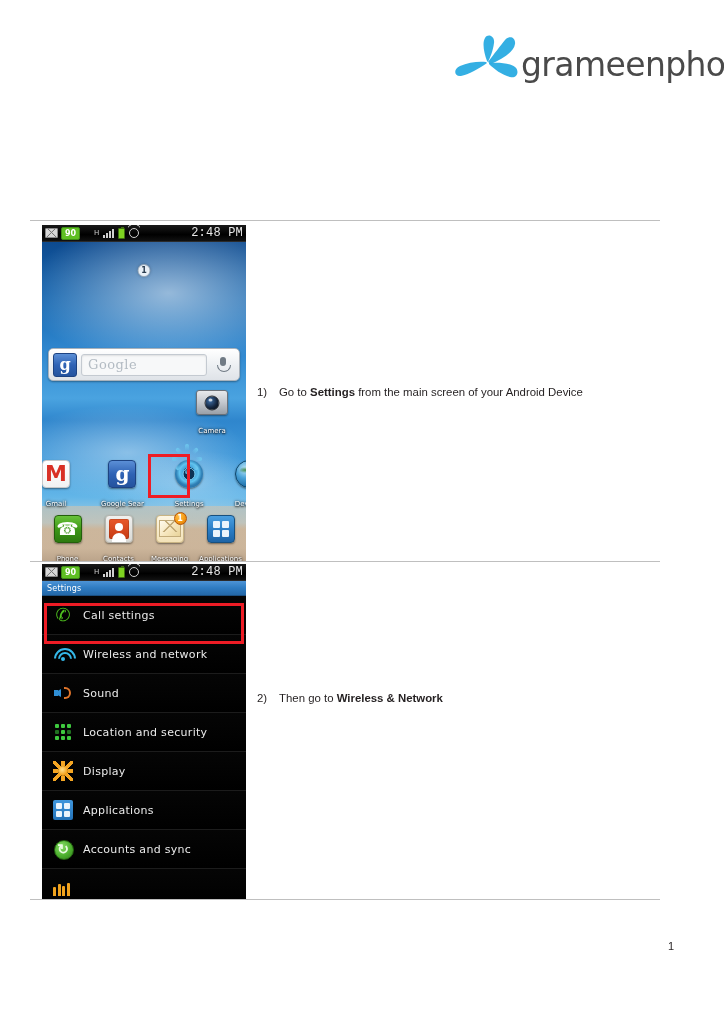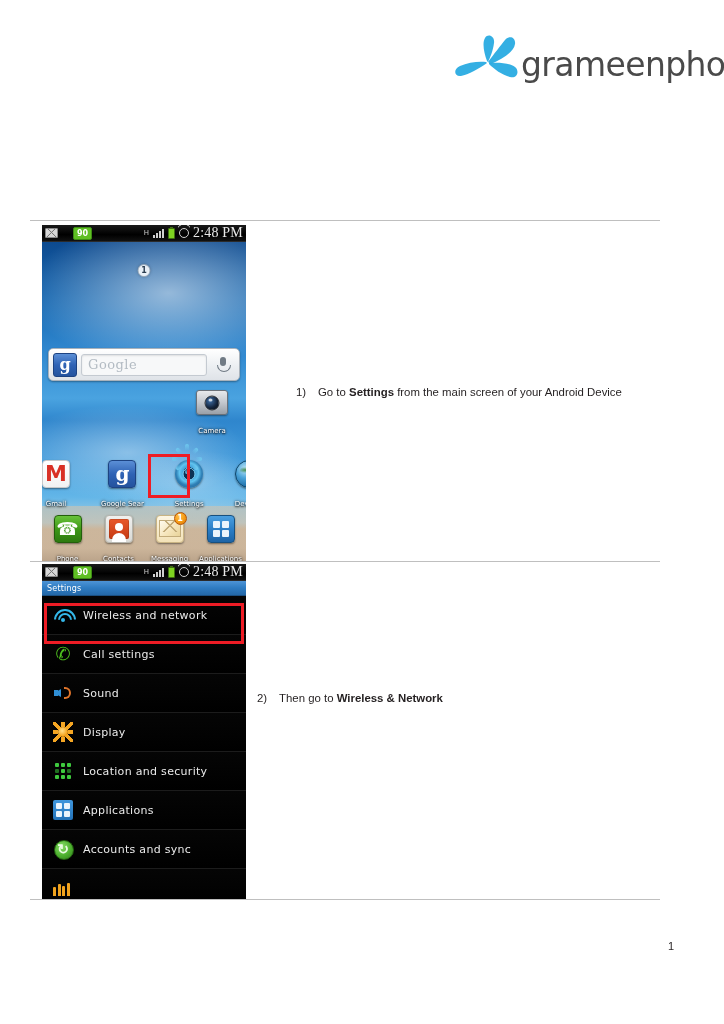--- a/index.html
+++ b/index.html
@@ -74,21 +74,21 @@
   
   .step-text {
     position: absolute;
     left: 257px;
     font-size: 11.4px;
     color: #231f20;
     white-space: nowrap;
   }
   .step-text .num { display: inline-block; width: 22px; }
   .step-text b { font-weight: bold; }
-  .step1 { top: 386px; margin-left: 39px; }
+  .step1 { top: 386px; }
   .step2 { top: 692px; }
 
   
   .shot {
     position: absolute;
     left: 42px;
     width: 204px;
     overflow: hidden;
     background: #000;
   }
@@ -98,21 +98,21 @@
   
   .statusbar {
     position: relative;
     height: 17px;
     background: linear-gradient(180deg,#1a1a1a 0%, #000 60%, #111 100%);
     display: flex;
     align-items: center;
     padding: 0 3px;
     border-bottom: 1px solid #2a2a2a;
   }
-  .sb-left { display: flex; align-items: center; gap: 15px; }
+  .sb-left { display: flex; align-items: center; gap: 3px; }
   .sb-mail {
     width: 13px; height: 10px; background: #d8d8d8; border: 1px solid #888;
     position: relative; border-radius: 1px;
   }
   .sb-mail::after {
     content:""; position:absolute; left:0; top:0; width:100%; height:100%;
     background: linear-gradient(135deg, transparent 42%, #7a7a7a 43%, #7a7a7a 50%, transparent 51%),
                 linear-gradient(225deg, transparent 42%, #7a7a7a 43%, #7a7a7a 50%, transparent 51%);
   }
   .sb-badge {
@@ -140,22 +140,23 @@
     width: 10px; height: 10px; border: 1.5px solid #cfcfcf; border-radius: 50%;
     position: relative;
   }
   .sb-alarm::before, .sb-alarm::after {
     content:""; position:absolute; top:-4px; width:4px; height:3px;
     border-top:1.5px solid #cfcfcf; border-radius: 2px 2px 0 0;
   }
   .sb-alarm::before { left:-2px; transform: rotate(-35deg); }
   .sb-alarm::after  { right:-2px; transform: rotate(35deg); }
   .sb-clock {
-    font-size: 14px; color: #e8e8e8; font-family: Liberation Serif, serif;
+    font-size: 12px; color: #e8e8e8; font-family: Liberation Mono, monospace;
     letter-spacing: 0.2px;
+    margin-left: 48px;
   }
 
   
   .homescreen {
     position: relative;
     height: 319px;
     background:
       radial-gradient(ellipse 120% 40% at 62% 16%, rgba(255,255,255,0.55) 0%, rgba(255,255,255,0) 58%),
       radial-gradient(ellipse 95% 24% at 42% 66%, rgba(255,255,255,0.40) 0%, rgba(255,255,255,0) 62%),
       radial-gradient(ellipse 70% 18% at 72% 76%, rgba(255,255,255,0.28) 0%, rgba(255,255,255,0) 60%),
@@ -647,59 +648,59 @@
         <span class="sb-batt"></span>
         <span class="sb-alarm"></span>
         <span class="sb-clock">2:48 PM</span>
       </div>
     </div>
 
     <div class="settings-screen">
       <div class="settings-title">Settings</div>
 
       <div class="set-row">
+        <span class="set-ic ic-call"></span>
+        <span class="set-label">Call settings</span>
+      </div>
+
+      <div class="set-row">
         <span class="set-ic ic-wifi">
             <i></i>
           </span>
         <span class="set-label">Wireless and network</span>
       </div>
 
       <div class="set-row">
-        <span class="set-ic ic-call"></span>
-        <span class="set-label">Call settings</span>
-      </div>
-
-      <div class="set-row">
         <span class="set-ic ic-sound">
             <i></i>
           </span>
         <span class="set-label">Sound</span>
-      </div>
-
-      <div class="set-row">
-        <span class="set-ic ic-display"></span>
-        <span class="set-label">Display</span>
       </div>
 
       <div class="set-row">
         <span class="set-ic ic-loc">
           <span></span>
             <span></span>
             <span></span>
           <span class="dim"></span>
             <span></span>
             <span class="dim"></span>
           <span></span>
             <span></span>
             <span></span>
         </span>
         <span class="set-label">Location and security</span>
       </div>
 
       <div class="set-row">
+        <span class="set-ic ic-display"></span>
+        <span class="set-label">Display</span>
+      </div>
+
+      <div class="set-row">
         <span class="set-ic ic-appsq">
           <span class="apps-grid">
               <span></span>
               <span></span>
               <span></span>
               <span></span>
             </span>
         </span>
         <span class="set-label">Applications</span>
       </div>

